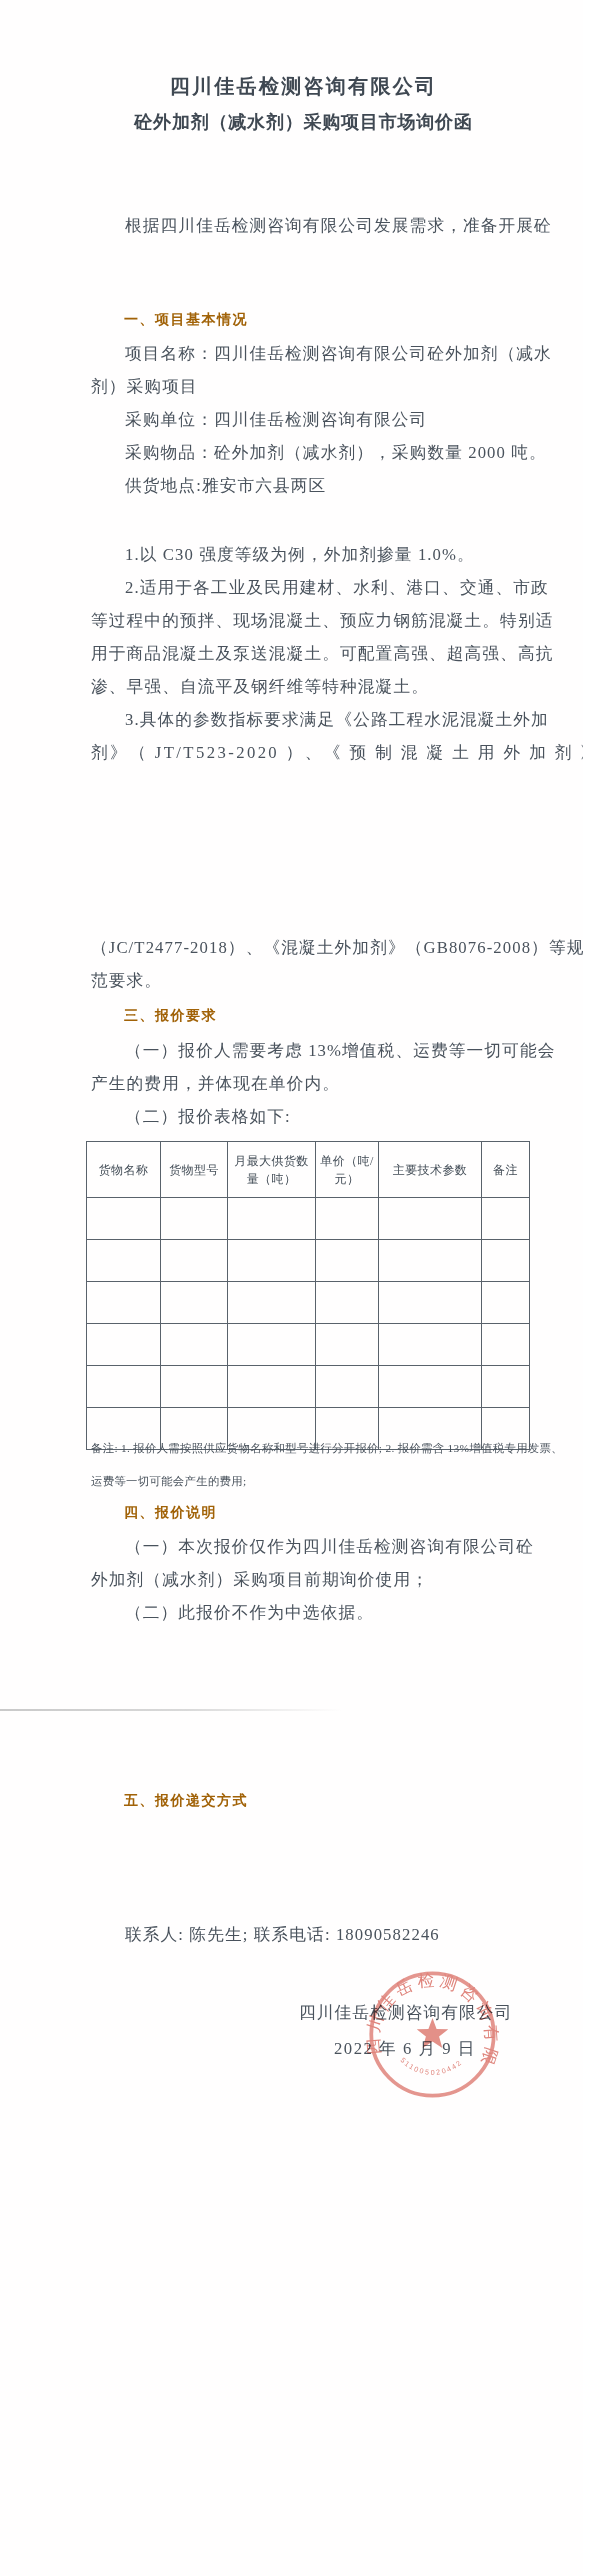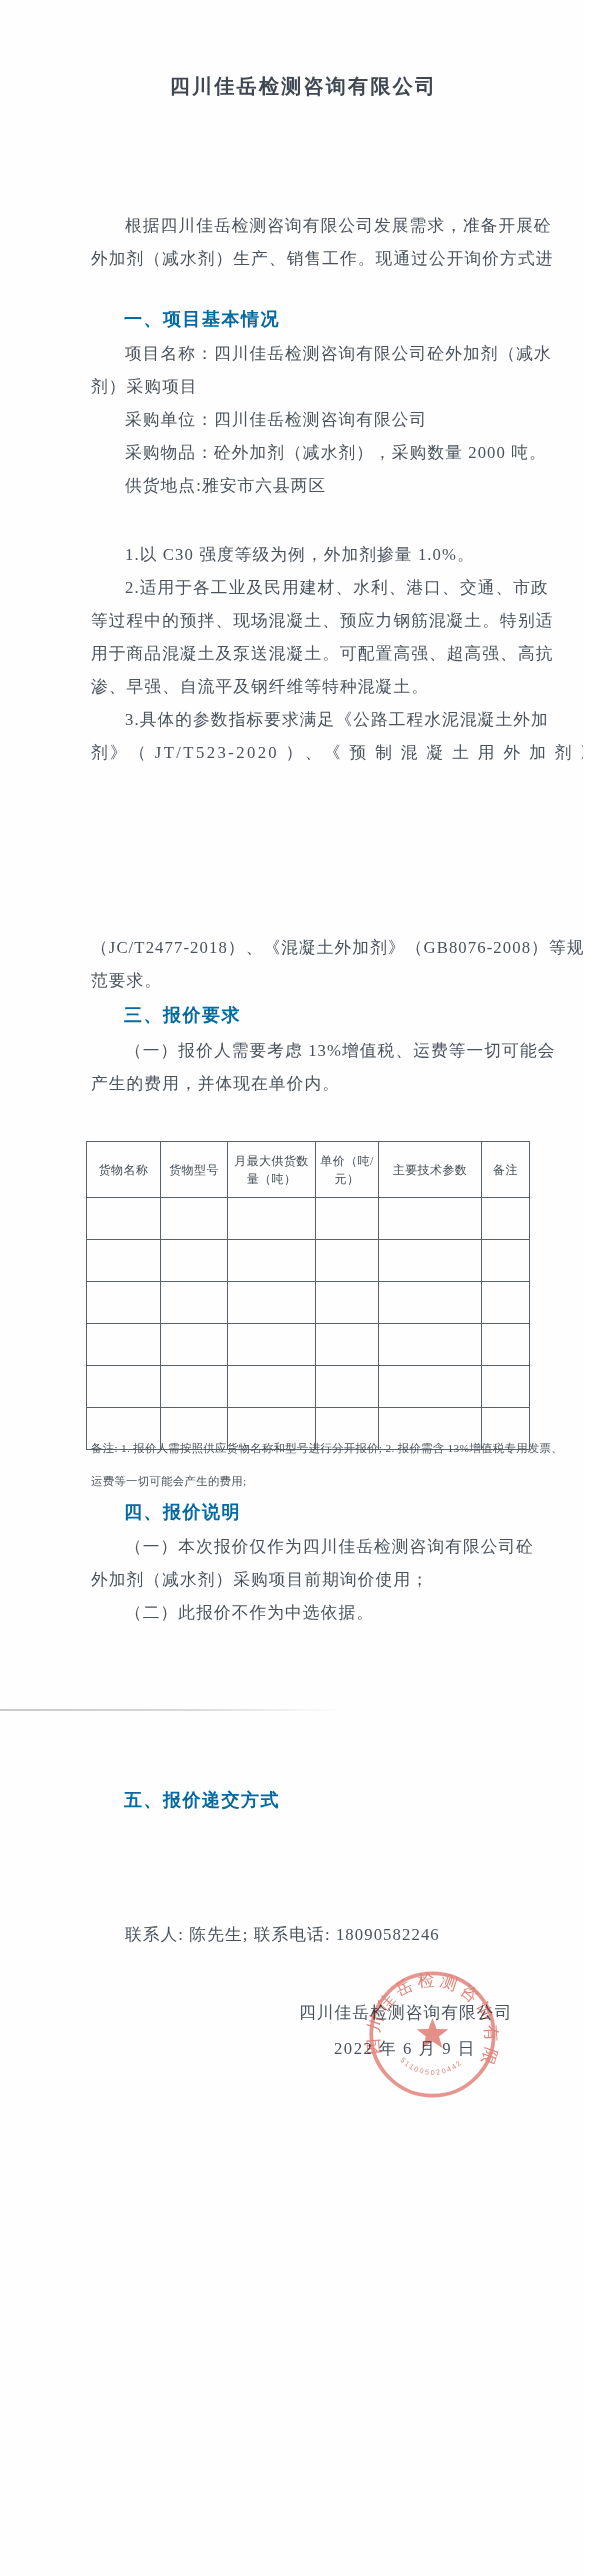--- a/index.html
+++ b/index.html
@@ -6,21 +6,21 @@
   #page{
     position:relative;width:583px;height:2576px;background:#fffefe;
     font-family:"Liberation Serif","DejaVu Serif",serif;
     color:#49525c;overflow:hidden;
   }
   .abs{position:absolute;}
   .line{white-space:nowrap;font-size:16.7px;line-height:33px;letter-spacing:1.1px;}
   .ind{padding-left:34px;}
   .sp{letter-spacing:2.4px;}
   .heading{font-family:"Liberation Sans","DejaVu Sans",sans-serif;font-weight:700;
-    font-size:18px;line-height:33px;letter-spacing:1.5px;color:#0369a1;white-space:nowrap;}
+    font-size:14px;line-height:33px;letter-spacing:1.5px;color:#a16207;white-space:nowrap;}
   #title1{top:75px;left:0;width:607px;text-align:center;font-size:20px;line-height:23.5px;
     font-weight:700;letter-spacing:2.3px;color:#3f4852;
     font-family:"Liberation Sans","DejaVu Sans",sans-serif;}
   #title2{top:111px;left:0;width:607px;text-align:center;font-size:18px;line-height:23px;
     font-weight:700;letter-spacing:0.8px;color:#3f4852;
     font-family:"Liberation Sans","DejaVu Sans",sans-serif;}
   #intro{top:209px;left:91px;}
   #sec1h{top:303px;left:124px;}
   #sec1{top:337px;left:91px;}
   #sec2h{top:504px;left:124px;}
@@ -46,24 +46,24 @@
   #signature{top:2000px;left:299px;font-size:16.7px;line-height:25px;letter-spacing:1.1px;white-space:nowrap;}
   #sigdate{top:2036px;left:334px;font-size:16.7px;line-height:25px;letter-spacing:1.5px;white-space:nowrap;}
   #stamp{top:1968px;left:366px;width:133px;height:133px;mix-blend-mode:multiply;opacity:0.78;}
 </style>
 </head>
 <body>
 
 <div id="page">
 
   <div id="title1" class="abs">四川佳岳检测咨询有限公司</div>
+  <div id="title2" class="abs">砼外加剂（减水剂）采购项目市场询价函</div>
 
   <div id="intro" class="abs">
     <div class="line ind">根据四川佳岳检测咨询有限公司发展需求，准备开展砼</div>
-    <div class="line">外加剂（减水剂）生产、销售工作。现通过公开询价方式进</div>
   </div>
 
   <div id="sec1h" class="abs heading">一、项目基本情况</div>
   <div id="sec1" class="abs">
     <div class="line ind">项目名称：四川佳岳检测咨询有限公司砼外加剂（减水</div>
     <div class="line">剂）采购项目</div>
     <div class="line ind">采购单位：四川佳岳检测咨询有限公司</div>
     <div class="line ind">采购物品：砼外加剂（减水剂），采购数量 2000 吨。</div>
     <div class="line ind">供货地点:雅安市六县两区</div>
   </div>
@@ -80,20 +80,21 @@
 
   <div id="sec2cont" class="abs">
     <div class="line">（JC/T2477-2018）、《混凝土外加剂》（GB8076-2008）等规</div>
     <div class="line">范要求。</div>
   </div>
 
   <div id="sec3h" class="abs heading">三、报价要求</div>
   <div id="sec3" class="abs">
     <div class="line ind">（一）报价人需要考虑 13%增值税、运费等一切可能会</div>
     <div class="line">产生的费用，并体现在单价内。</div>
+    <div class="line ind">（二）报价表格如下:</div>
   </div>
 
   <div id="qtable" class="abs">
     <table>
       <colgroup>
         <col style="width:74px">
           <col style="width:67px">
           <col style="width:88px">
         <col style="width:63px">
           <col style="width:103px">

